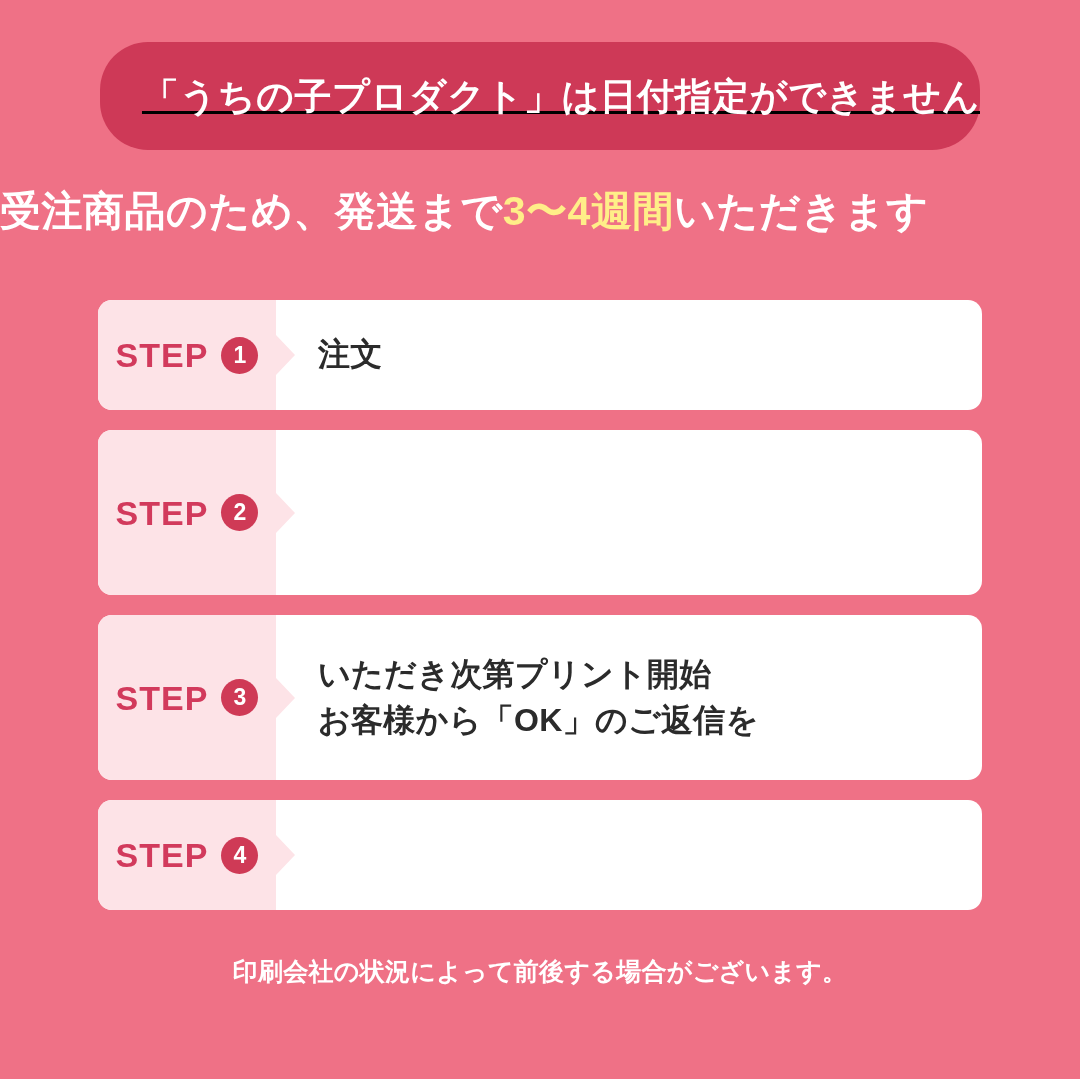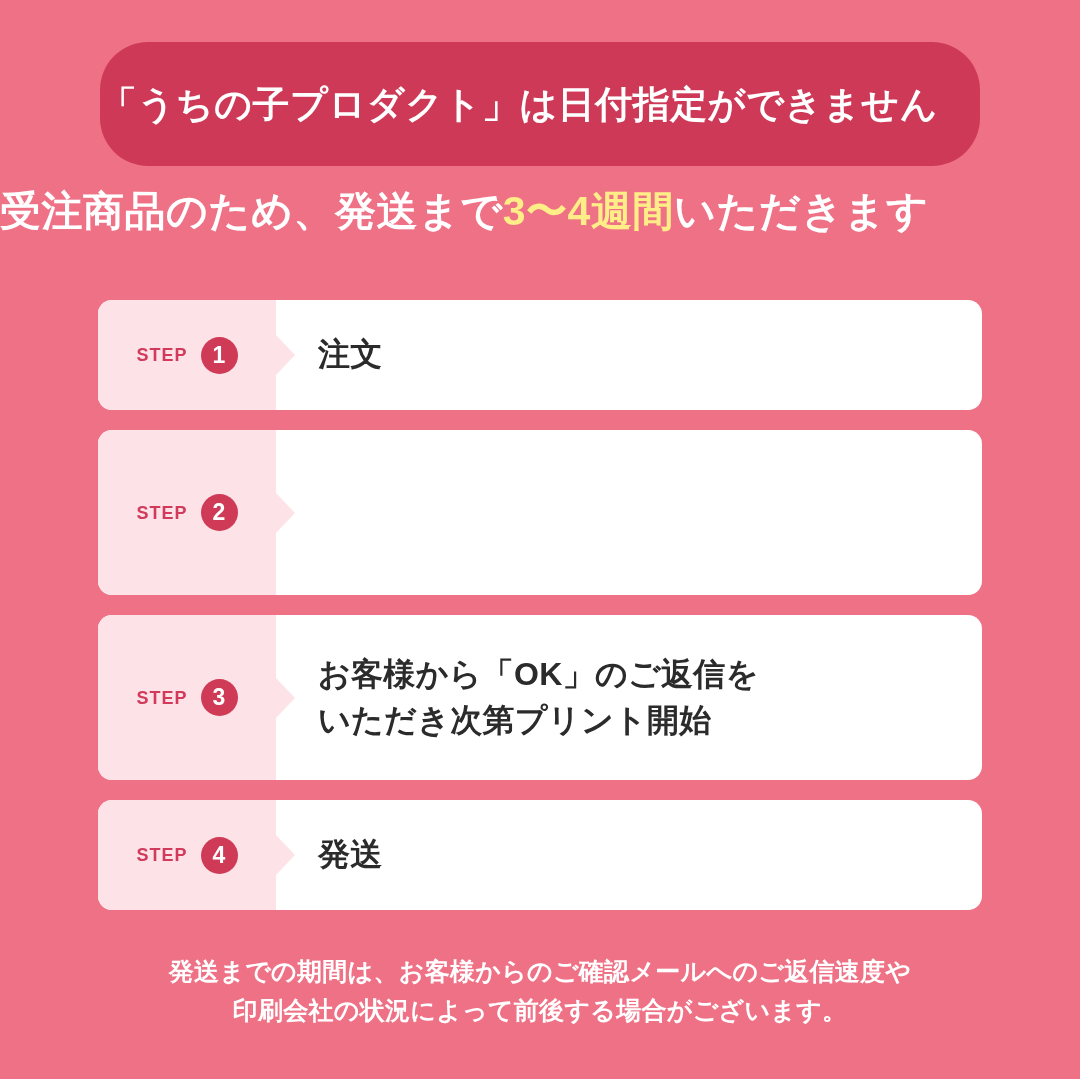--- a/index.html
+++ b/index.html
@@ -22,26 +22,27 @@
     height: 1079px;
     box-sizing: border-box;
   }
 
   
   .banner {
     position: absolute;
     left: 100px;
     top: 42px;
     width: 880px;
-    height: 124px;
+    height: 108px;
     background: #ce3957;
     border-radius: 48px;
     display: flex;
     align-items: center;
-    justify-content: flex-start;
+    justify-content: flex-end;
+    text-decoration: underline;
   }
   .banner-title {
     color: #ffffff;
     font-size: 37px;
     font-weight: bold;
     letter-spacing: 0.5px;
     line-height: 1;
     white-space: nowrap;
   }
 
@@ -99,21 +100,21 @@
     top: 50%;
     transform: translateY(-50%);
     width: 0;
     height: 0;
     border-top: 20px solid transparent;
     border-bottom: 20px solid transparent;
     border-left: 19px solid #fde3e7;
   }
   .step-word {
     color: #d23a5c;
-    font-size: 18px;
+    font-size: 34px;
     font-weight: bold;
     letter-spacing: 1px;
     line-height: 1;
   }
   .step-badge {
     width: 37px;
     height: 37px;
     border-radius: 50%;
     background: #cf3a56;
     color: #ffffff;
@@ -188,35 +189,31 @@
         <span class="step-badge">2</span>
       </div>
     </div>
 
     <div class="step-card h-tall">
       <div class="step-label">
         <span class="step-word">STEP</span>
         <span class="step-badge">3</span>
       </div>
       <div class="step-body">
+        <div class="step-line">いただき次第プリント開始</div>
         <div class="step-line">お客様から「OK」のご返信を</div>
-        <div class="step-line">いただき次第プリント開始</div>
       </div>
     </div>
 
     <div class="step-card h-short">
       <div class="step-label">
         <span class="step-word">STEP</span>
         <span class="step-badge">4</span>
       </div>
-      <div class="step-body">
-        <div class="step-line">発送</div>
-      </div>
     </div>
 
   </div>
 
   <div class="footnote">
-    <div>発送までの期間は、お客様からのご確認メールへのご返信速度や</div>
     <div>印刷会社の状況によって前後する場合がございます。</div>
   </div>
 
 </div>
 
 </body></html>

